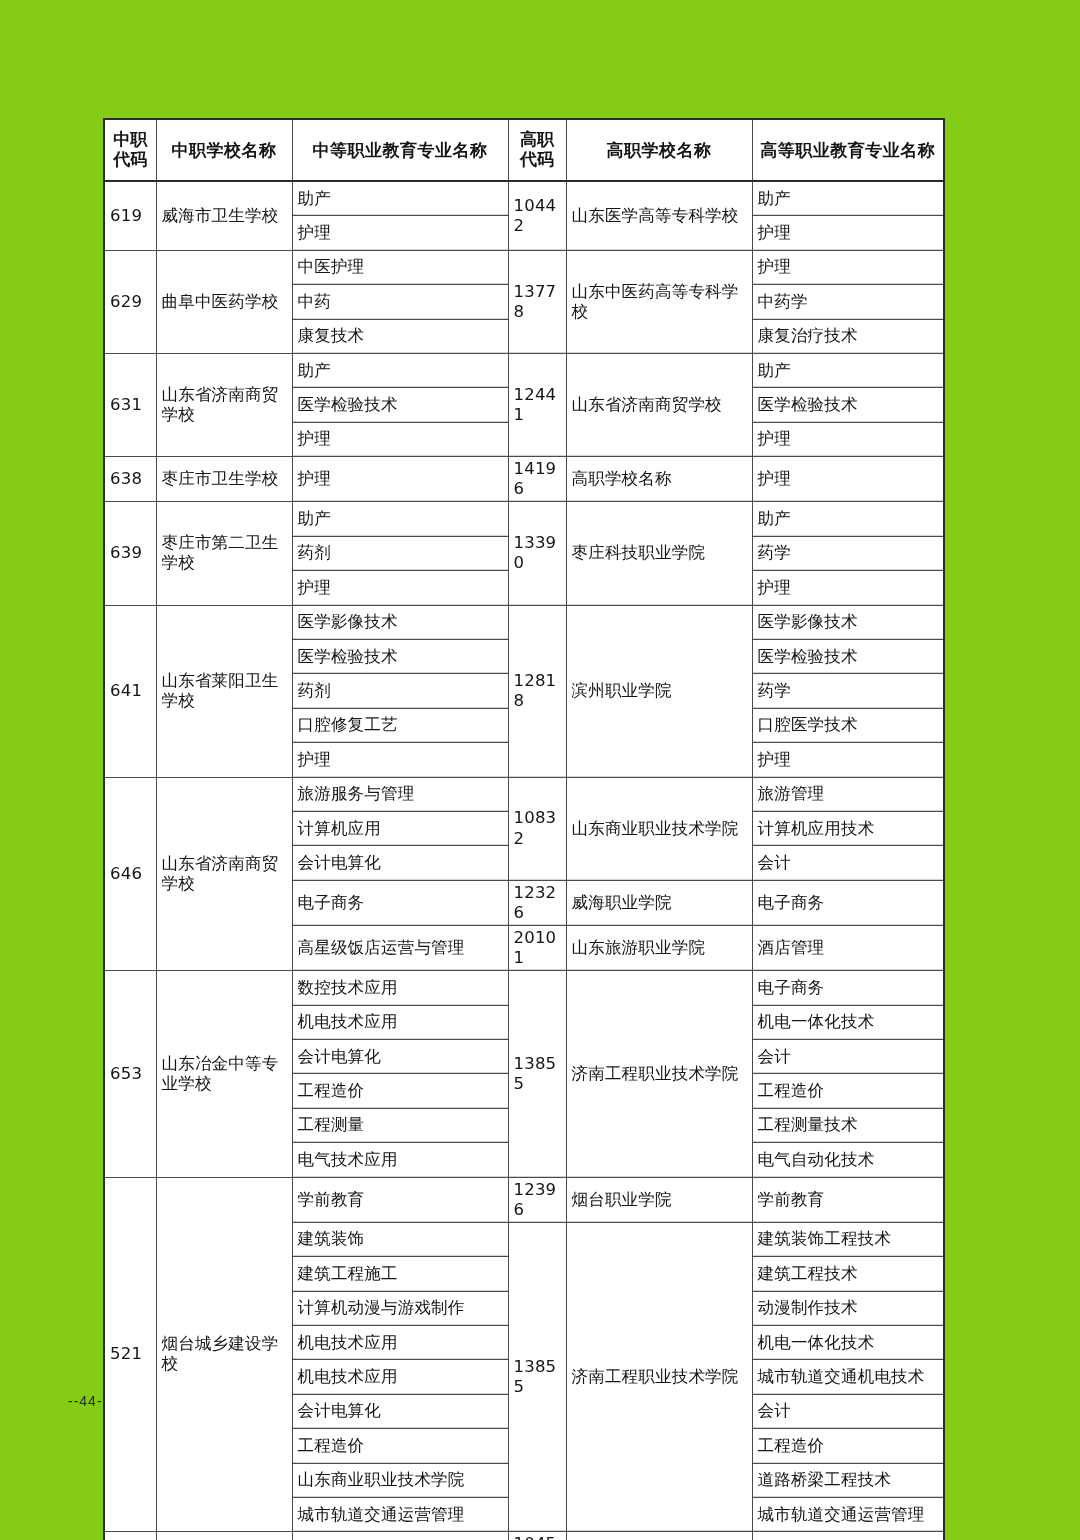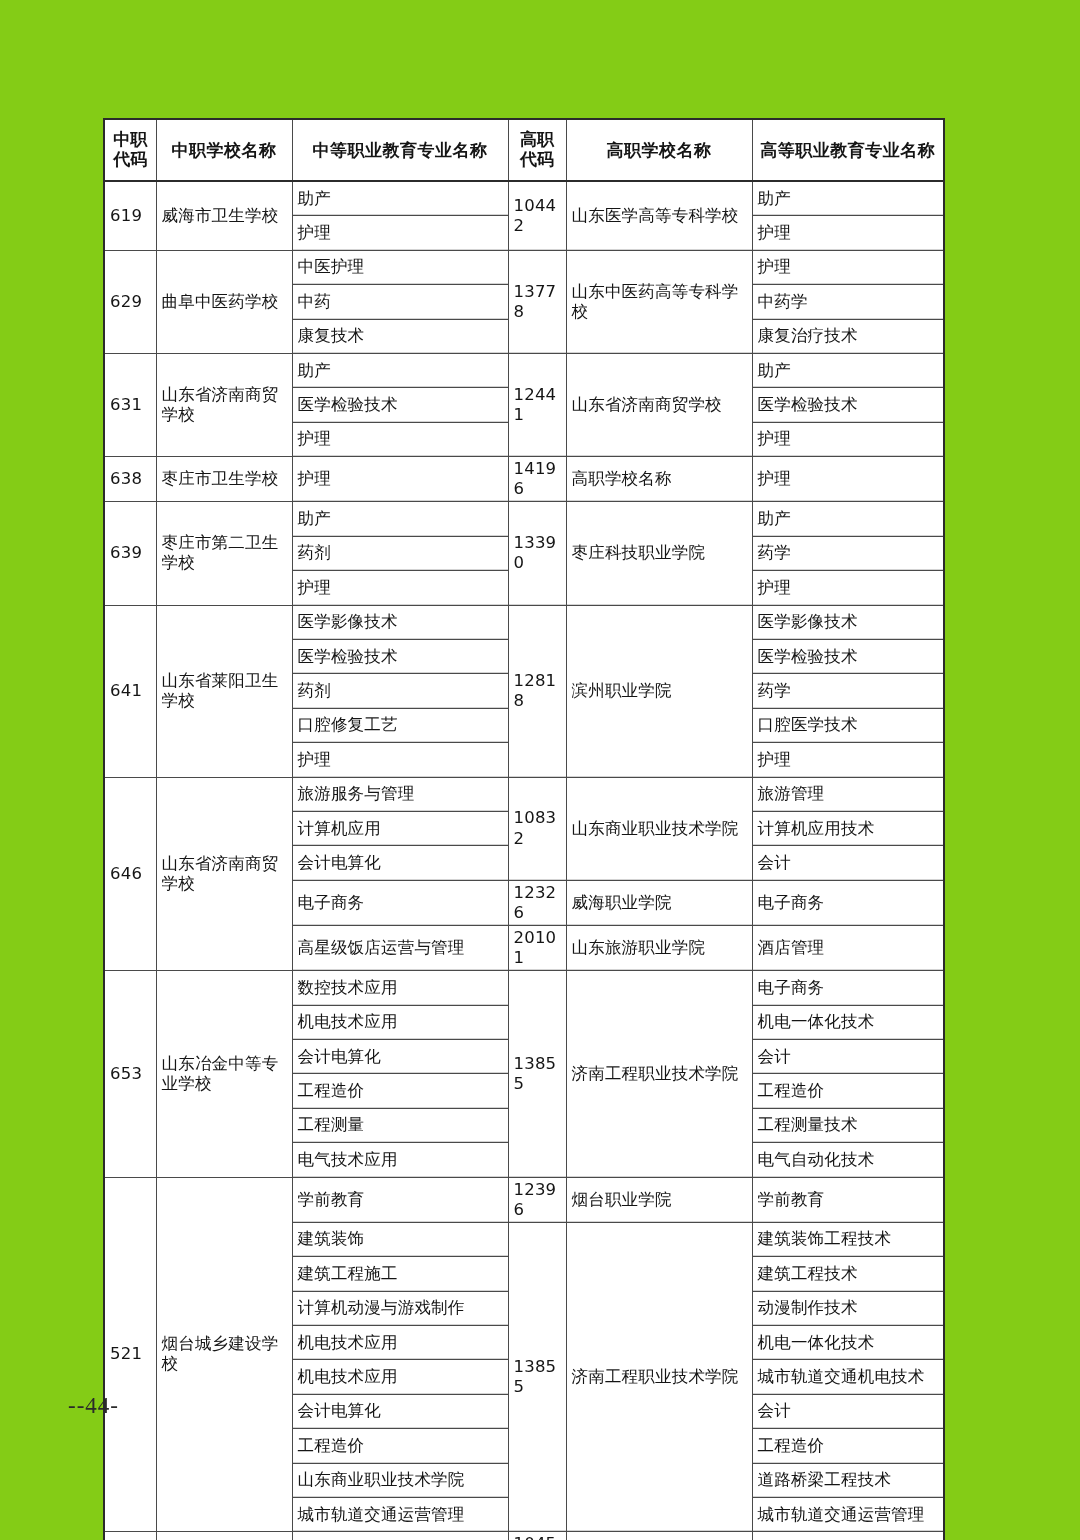--- a/index.html
+++ b/index.html
@@ -96,24 +96,24 @@
 
   
   td.prog, td.code2, td.schoolname2 {
     box-shadow: inset 0 -1px 0 rgba(120,120,120,0.33);
   }
 
   #page-number {
     position: absolute;
     left: 68px;
     top: 1393px;
-    font-size: 23px;
+    font-size: 14px;
     color: #2a2a2a;
     letter-spacing: 1px;
-    font-family: Liberation Serif, serif;
+    font-family: Liberation Sans, sans-serif;
   }
 </style>
 </head>
 <body>
 
 <div id="page">
 
   <div id="table-wrap">
     <table class="artic">
       <colgroup>

